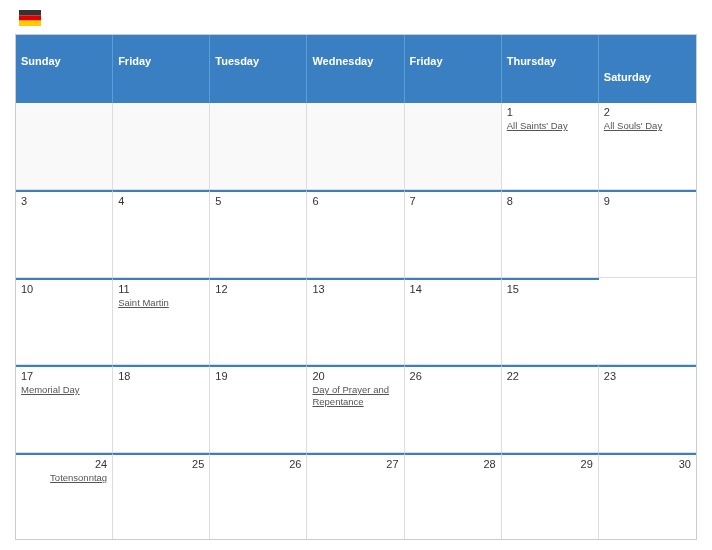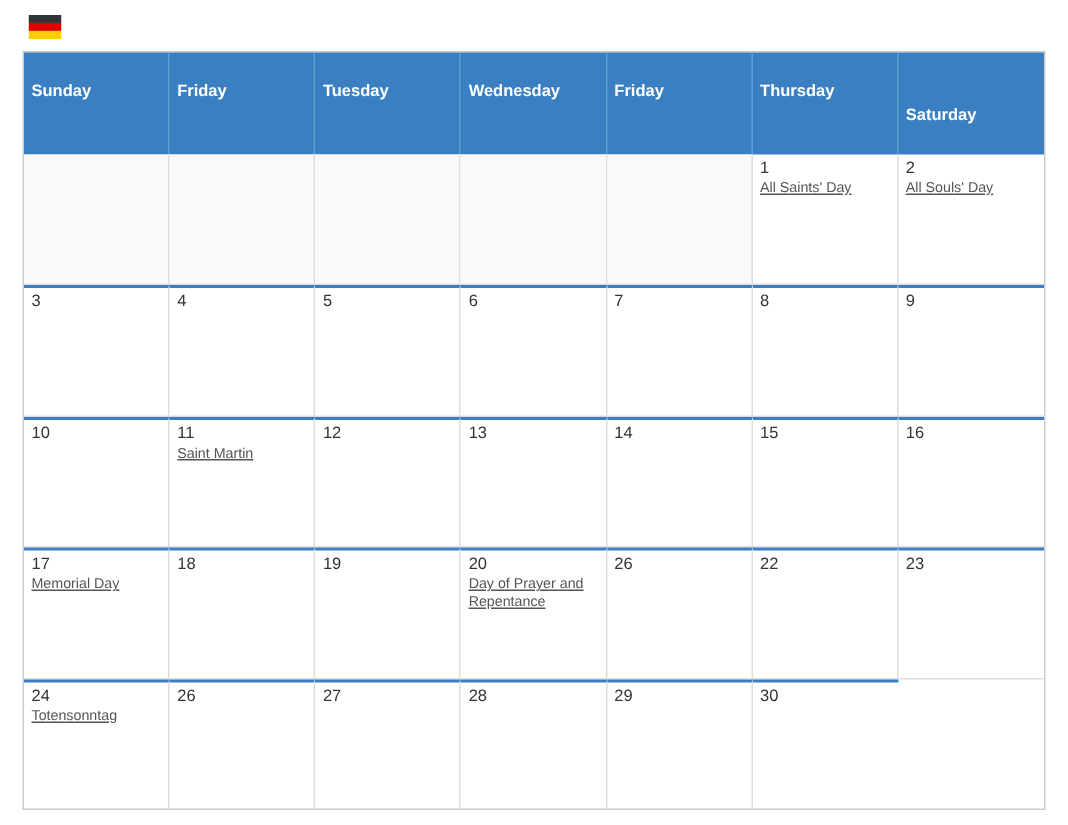--- a/index.html
+++ b/index.html
@@ -102,20 +102,21 @@
 
     .cal-week {
       display: grid;
       grid-template-columns: repeat(7, 1fr);
       flex: 1;
       border-bottom: 1px solid #ddd;
     }
 
     .cal-week:last-child {
       border-bottom: none;
+      text-align: right;
     }
 
     .cal-cell {
       border-right: 1px solid #ddd;
       padding: 3px 5px;
       position: relative;
       min-height: 72px;
     }
 
     .cal-cell:last-child {
@@ -234,23 +235,20 @@
           </div>
           <div class="cal-cell">
             <span class="day-num">13</span>
           </div>
           <div class="cal-cell">
             <span class="day-num">14</span>
           </div>
           <div class="cal-cell">
             <span class="day-num">15</span>
           </div>
-          <div class="cal-cell">
-            <span class="day-num">16</span>
-          </div>
         </div>
         <div class="cal-week">
           <div class="cal-cell">
             <span class="day-num">17</span>
             <span class="holiday-name">Memorial Day</span>
           </div>
           <div class="cal-cell">
             <span class="day-num">18</span>
           </div>
           <div class="cal-cell">
@@ -267,20 +265,23 @@
             <span class="day-num">22</span>
           </div>
           <div class="cal-cell">
             <span class="day-num">23</span>
           </div>
         </div>
         <div class="cal-week">
           <div class="cal-cell">
             <span class="day-num">24</span>
             <span class="holiday-name">Totensonntag</span>
+          </div>
+          <div class="cal-cell">
+            <span class="day-num">25</span>
           </div>
           <div class="cal-cell">
             <span class="day-num">26</span>
           </div>
           <div class="cal-cell">
             <span class="day-num">27</span>
           </div>
           <div class="cal-cell">
             <span class="day-num">28</span>
           </div>

